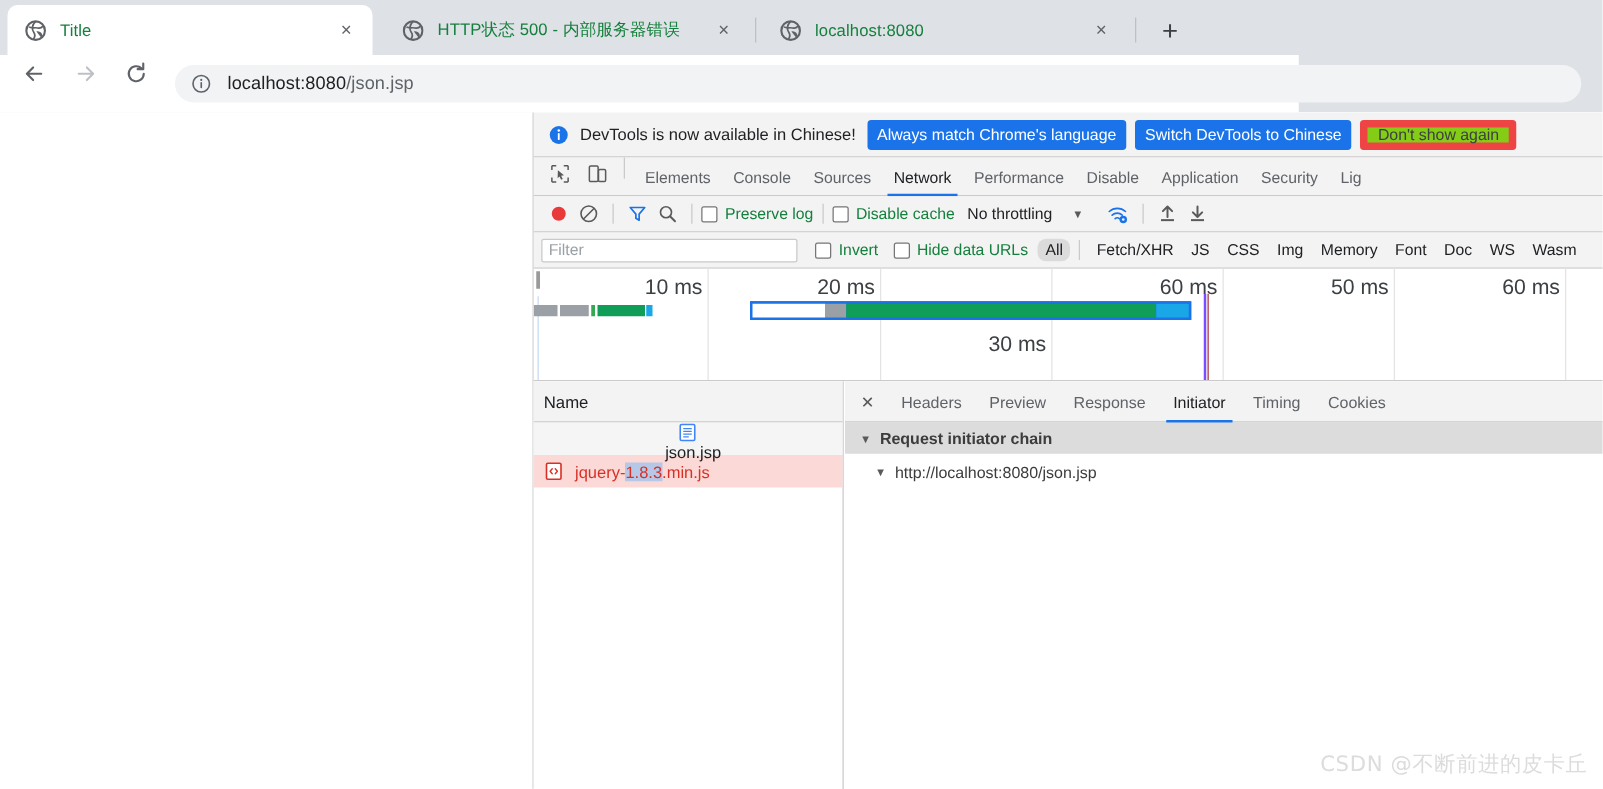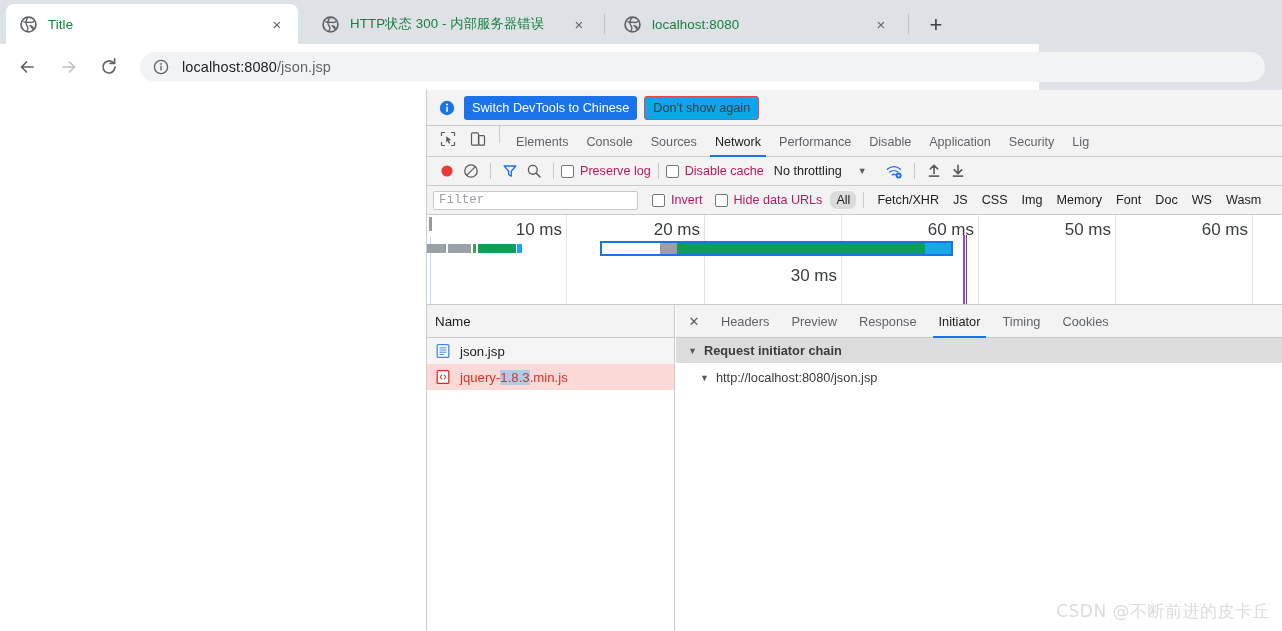--- a/index.html
+++ b/index.html
@@ -48,21 +48,21 @@
   #new-tab-button {
     position: absolute; left: 922px; top: 11px; width: 28px; height: 28px;
     display: flex; align-items: center; justify-content: center;
     color: #3c4043; font-size: 22px; font-weight: 400; line-height: 1;
     border-radius: 50%;
   }
 
   #toolbar {
     position: absolute; left: 0; top: 44px; width: 1039px; height: 46px;
     background: #ffffff;
-    display: flex; align-items: center;
+    display: flex; 
   }
   .nav-btn {
     width: 30px; height: 30px; margin-left: 12px;
     display: flex; align-items: center; justify-content: center;
     border-radius: 50%; color: #5f6368;
   }
   .nav-btn.disabled { color: #bdc1c6; }
   #omnibox {
     position: absolute; left: 140px; top: 8px; width: 1125px; height: 30px;
     background: #f1f3f4; border-radius: 16px;
@@ -95,21 +95,21 @@
   #infobar-icon {
     width: 16px; height: 16px; flex: 0 0 16px; margin-right: 9px;
   }
   #infobar-text { font-size: 13.2px; color: #202124; white-space: nowrap; margin-right: 9px; }
   .infobar-btn {
     height: 24px; border-radius: 3px; padding: 0 8px;
     display: flex; align-items: center; justify-content: center;
     font-size: 12.7px; white-space: nowrap; margin-right: 7px;
   }
   .infobar-btn.primary { background: #1a73e8; color: #ffffff; }
-  .infobar-btn.secondary { background: #0ea5e9; color: #3c4043; border: 1px solid #ef4444; }
+  .infobar-btn.secondary { background: #84cc16; color: #3c4043; border: 6px solid #ef4444; }
 
   
   #dt-tabbar {
     position: relative; height: 31px; background: #f3f3f3;
     border-bottom: 1px solid #cacaca;
     display: flex; padding-left: 6px;
   }
   .dt-tool-icon {
     width: 26px; height: 26px; margin: 0 2px;
     display: flex; align-items: center; justify-content: center; color: #5a5a5a;
@@ -135,36 +135,36 @@
   #net-toolbar .vsep { width: 1px; height: 16px; background: #cacaca; margin: 0 7px; }
   .tb-icon {
     width: 24px; height: 24px; display: flex; align-items: center; justify-content: center;
     color: #5a5a5a; flex: 0 0 24px;
   }
   .cbwrap { display: flex; align-items: center; white-space: nowrap; }
   .cbox {
     width: 13px; height: 13px; border: 1px solid #767676; background: #fff;
     border-radius: 2px; margin-right: 6px; flex: 0 0 13px;
   }
-  .cblabel { font-size: 12.6px; color: #be185d; }
+  .cblabel { font-size: 12.6px; color: #15803d; }
   #throttle-label { font-size: 12.6px; color: #202124; margin-left: 10px; white-space: nowrap; }
   #throttle-caret {
     font-size: 9px; color: #5a5a5a; margin-left: 16px;
   }
 
   
   #filter-bar {
     position: relative; height: 29px; background: #f3f3f3;
     border-bottom: 1px solid #cacaca;
     display: flex; align-items: center; padding-left: 6px;
   }
   #filter-input {
     width: 205px; height: 19px; background: #ffffff; border: 1px solid #c9c9c9;
     border-radius: 2px; display: flex; align-items: center; padding: 0 5px;
-    font-size: 12.6px; color: #9aa0a6; margin-right: 14px; font-family: Liberation Mono, monospace;
+    font-size: 12.6px; color: #9aa0a6; margin-right: 14px;
   }
   #filter-bar .vsep { width: 1px; height: 16px; background: #cacaca; margin: 0 6px; }
   .type-chip {
     font-size: 12.6px; color: #202124; padding: 2px 6px; border-radius: 7px;
     white-space: nowrap; margin: 0 1px;
   }
   .type-chip.selected { background: #dbdbdb; }
 
   
   #overview {
@@ -205,21 +205,21 @@
   }
   #list-header {
     height: 33px; background: #f3f3f3; border-bottom: 1px solid #cacaca;
     display: flex; align-items: center; padding-left: 8px;
     font-size: 13.4px; color: #202124;
   }
   .req-row {
     height: 26px; display: flex; align-items: center; padding-left: 8px;
     font-size: 13.2px; color: #202124; white-space: nowrap;
   }
-  .req-row.row-a { background: #f5f5f5; }
+  .req-row.row-a { background: #f5f5f5; flex-direction: column; }
   .req-row.row-error { background: #fbd9d7; color: #d93025; }
   .req-icon { width: 16px; height: 16px; flex: 0 0 16px; margin-right: 9px; }
   .sel-highlight { background: #b5c8e8; }
 
   #detail {
     position: absolute; left: 249px; top: 0; right: 0; height: 356px; background: #ffffff;
   }
   #detail-tabs {
     height: 33px; background: #f3f3f3; border-bottom: 1px solid #cacaca;
     display: flex; align-items: center; padding-left: 6px;
@@ -273,21 +273,21 @@
       <span class="tab-close">×</span>
     </div>
 
     <div class="tab inactive" style="left:308px; width:292px;">
       <svg class="tab-favicon" viewBox="0 0 16 16">
         <circle cx="8" cy="8" r="7" fill="none" stroke="#5f6368" stroke-width="1.6"></circle>
         <path d="M8 1.2 C5.2 3.4 5 7 6.6 9.2 C7.6 10.6 7.4 13 6.2 14.6" fill="none" stroke="#5f6368" stroke-width="1.3"></path>
         <path d="M3 5.2 C5 6.6 7.2 5.4 9.4 6 C11.2 6.5 12.6 5.8 13.6 4.6" fill="none" stroke="#5f6368" stroke-width="1.3"></path>
         <path d="M8.6 8.6 C10.2 8.2 12 9 12.8 10.6 C13.2 11.4 13 12.6 12.2 13.4" fill="#5f6368"></path>
       </svg>
-      <span class="tab-title">HTTP状态 300 - 内部服务器错误</span>
+      <span class="tab-title">HTTP状态 500 - 内部服务器错误</span>
       <span class="tab-close">×</span>
     </div>
     <div class="tab-sep" style="left:604px;"></div>
 
     <div class="tab inactive" style="left:610px; width:292px;">
       <svg class="tab-favicon" viewBox="0 0 16 16">
         <circle cx="8" cy="8" r="7" fill="none" stroke="#5f6368" stroke-width="1.6"></circle>
         <path d="M8 1.2 C5.2 3.4 5 7 6.6 9.2 C7.6 10.6 7.4 13 6.2 14.6" fill="none" stroke="#5f6368" stroke-width="1.3"></path>
         <path d="M3 5.2 C5 6.6 7.2 5.4 9.4 6 C11.2 6.5 12.6 5.8 13.6 4.6" fill="none" stroke="#5f6368" stroke-width="1.3"></path>
         <path d="M8.6 8.6 C10.2 8.2 12 9 12.8 10.6 C13.2 11.4 13 12.6 12.2 13.4" fill="#5f6368"></path>
@@ -332,20 +332,22 @@
 <div id="page-viewport"></div>
 
 <div id="devtools">
 
   <div id="infobar">
     <svg id="infobar-icon" viewBox="0 0 16 16">
       <circle cx="8" cy="8" r="7.2" fill="#1a73e8"></circle>
       <circle cx="8" cy="4.4" r="1" fill="#ffffff"></circle>
       <rect x="7.25" y="6.4" width="1.5" height="5.6" rx="0.7" fill="#ffffff"></rect>
     </svg>
+    <span id="infobar-text">DevTools is now available in Chinese!</span>
+    <div class="infobar-btn primary">Always match Chrome's language</div>
     <div class="infobar-btn primary">Switch DevTools to Chinese</div>
     <div class="infobar-btn secondary">Don't show again</div>
   </div>
 
   <div id="dt-tabbar">
     <div class="dt-tool-icon">
       <svg width="16" height="16" viewBox="0 0 16 16">
         <path d="M1.5 1.5 H5 M1.5 1.5 V5 M14.5 1.5 H11 M14.5 1.5 V5 M1.5 14.5 H5 M1.5 14.5 V11 M14.5 14.5 H11 M14.5 14.5 V11" fill="none" stroke="currentColor" stroke-width="1.2"></path>
         <path d="M6.3 5.2 L11.2 9.1 L8.9 9.5 L10.2 12.2 L8.9 12.8 L7.6 10.1 L6.1 11.6 Z" fill="currentColor"></path>
       </svg>

